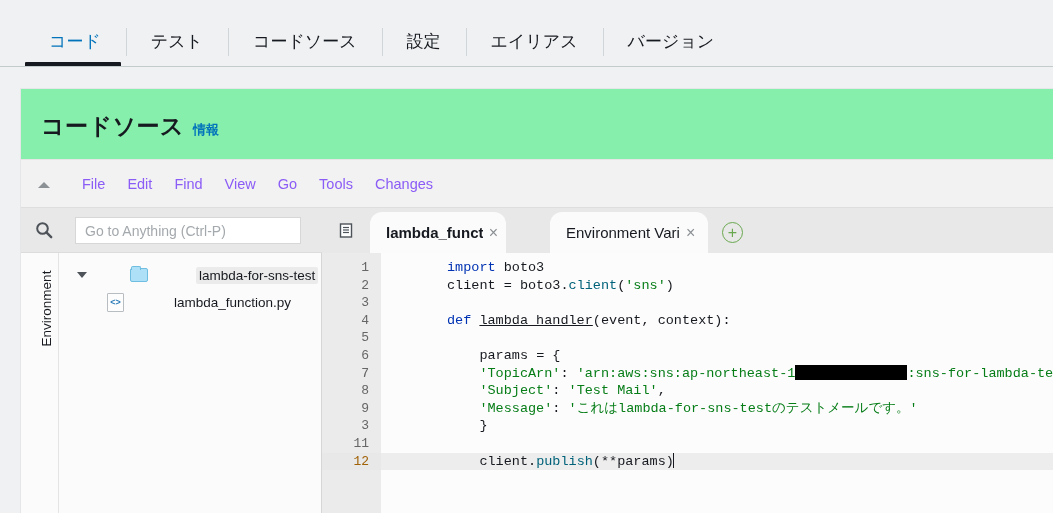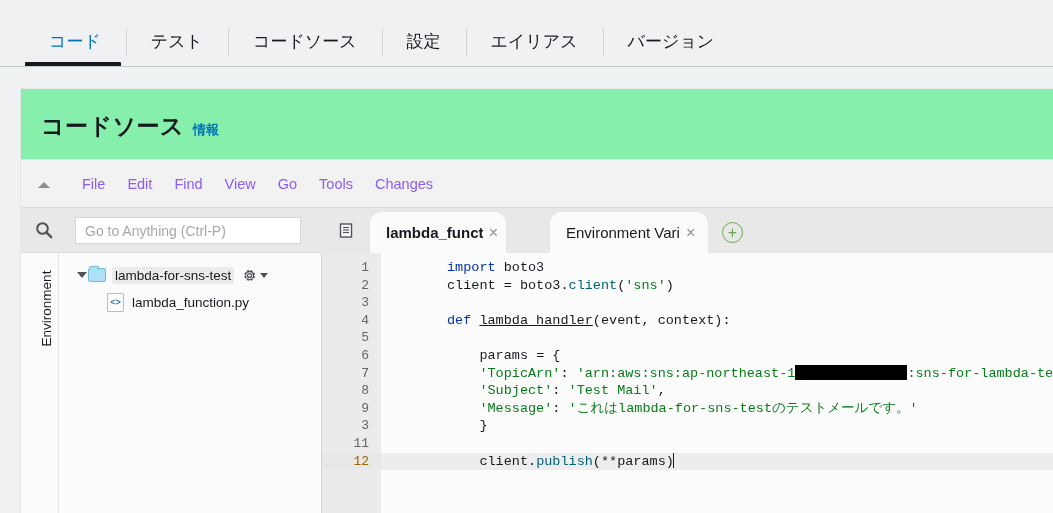--- a/index.html
+++ b/index.html
@@ -244,20 +244,21 @@
     width: 263px; bottom: 0;
     background: #fbfbfb;
     border-right: 1px solid #d6d6d6;
   }
   .tree-row {
     position: absolute; height: 22px;
     display: flex; align-items: center;
     font-size: 13.5px; color: #16191f;
     cursor: pointer;
     white-space: nowrap;
+    gap: 42px;
   }
   .tree-folder {
     left: 16px; top: 11px;
   }
   .tree-caret {
     width: 13px; display: flex; align-items: center; justify-content: center;
   }
   .tree-caret::after {
     content: "";
     border-left: 5px solid transparent;

